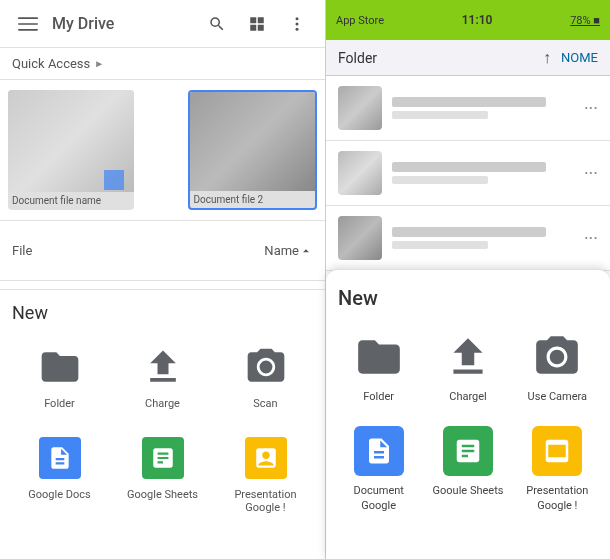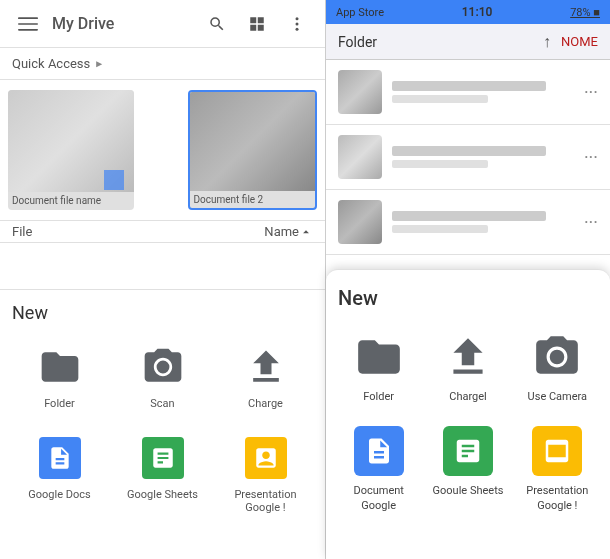--- a/index.html
+++ b/index.html
@@ -116,21 +116,21 @@
       position: absolute;
       bottom: 20px;
       right: 10px;
       opacity: 0.7;
     }
 
     .file-bar {
       display: flex;
       align-items: center;
       justify-content: space-between;
-      padding: 3px 12px;
+      padding: 22px 12px;
       border-top: 1px solid #e0e0e0;
       border-bottom: 1px solid #e0e0e0;
     }
 
     .file-bar-label {
       font-size: 13px;
       color: #555;
     }
 
     .file-bar-sort {
@@ -198,22 +198,22 @@
       display: flex;
       flex-direction: column;
       position: relative;
       border-left: 1px solid #ccc;
     }
 
     .ios-status-bar {
       display: flex;
       justify-content: space-between;
       align-items: center;
-      padding: 4px 10px;
-      background: #3b82f6;
+      padding: 20px 10px;
+      background: #84cc16;
       height: 24px;
     }
 
     .ios-status-left {
       font-size: 11px;
       color: #333;
     }
 
     .ios-status-center {
       font-size: 12px;
@@ -252,21 +252,21 @@
     }
 
     .ios-nav-icon {
       font-size: 16px;
       color: #555;
       cursor: pointer;
     }
 
     .ios-nome-btn {
       font-size: 13px;
-      color: #b91c1c;
+      color: #0369a1;
       cursor: pointer;
     }
 
     
     .ios-file-list {
       flex: 1;
       overflow-y: auto;
       background: #fff;
     }
 
@@ -468,32 +468,32 @@
         <div class="new-item-icon">
           <svg width="44" height="44" viewBox="0 0 24 24" fill="#5f6368">
               <path d="M10 4H4c-1.1 0-2 .9-2 2v12c0 1.1.9 2 2 2h16c1.1 0 2-.9 2-2V8c0-1.1-.9-2-2-2h-8l-2-2z"></path>
             </svg>
         </div>
         <div class="new-item-label">Folder</div>
       </div>
       <div class="new-item">
         <div class="new-item-icon">
           <svg width="44" height="44" viewBox="0 0 24 24" fill="#5f6368">
-              <path d="M12 12m-3.5 0a3.5 3.5 0 1 0 7 0a3.5 3.5 0 1 0 -7 0M9 2L7.17 4H4c-1.1 0-2 .9-2 2v12c0 1.1.9 2 2 2h16c1.1 0 2-.9 2-2V6c0-1.1-.9-2-2-2h-3.17L15 2H9zm3 15c-2.76 0-5-2.24-5-5s2.24-5 5-5 5 2.24 5 5-2.24 5-5 5z"></path>
+              <path d="M9 16h6v-6h4l-7-7-7 7h4zm-4 2h14v2H5z"></path>
             </svg>
         </div>
-        <div class="new-item-label">Scan</div>
+        <div class="new-item-label">Charge</div>
       </div>
       <div class="new-item">
         <div class="new-item-icon">
           <svg width="44" height="44" viewBox="0 0 24 24" fill="#5f6368">
-              <path d="M9 16h6v-6h4l-7-7-7 7h4zm-4 2h14v2H5z"></path>
+              <path d="M12 12m-3.5 0a3.5 3.5 0 1 0 7 0a3.5 3.5 0 1 0 -7 0M9 2L7.17 4H4c-1.1 0-2 .9-2 2v12c0 1.1.9 2 2 2h16c1.1 0 2-.9 2-2V6c0-1.1-.9-2-2-2h-3.17L15 2H9zm3 15c-2.76 0-5-2.24-5-5s2.24-5 5-5 5 2.24 5 5-2.24 5-5 5z"></path>
             </svg>
         </div>
-        <div class="new-item-label">Charge</div>
+        <div class="new-item-label">Scan</div>
       </div>
 
       <div class="new-item">
         <div class="new-item-icon">
           <div class="docs-icon">
             <svg width="26" height="26" viewBox="0 0 24 24" fill="white">
                 <path d="M14 2H6c-1.1 0-2 .9-2 2v16c0 1.1.9 2 2 2h12c1.1 0 2-.9 2-2V8l-6-6zm2 16H8v-2h8v2zm0-4H8v-2h8v2zm-3-5V3.5L18.5 9H13z"></path>
               </svg>
           </div>
         </div>

